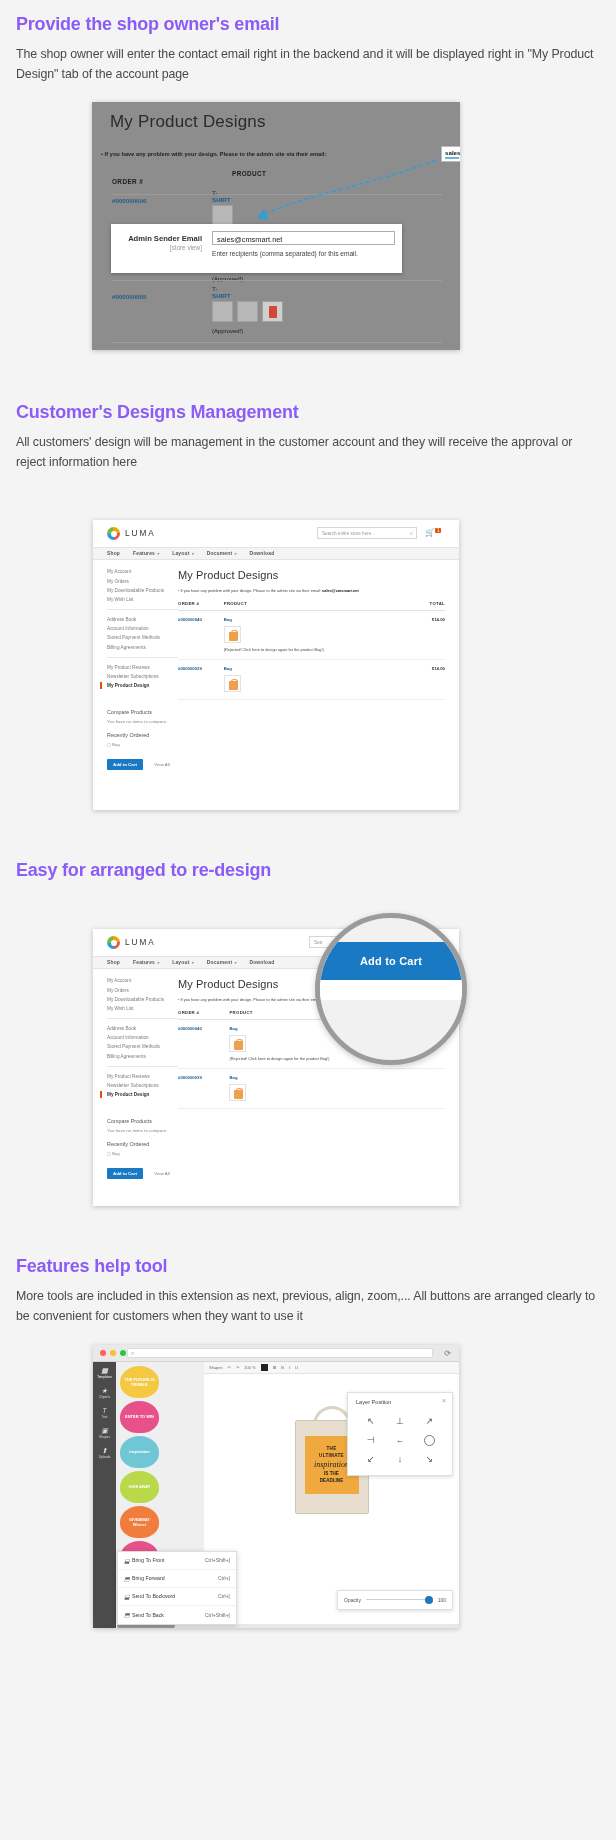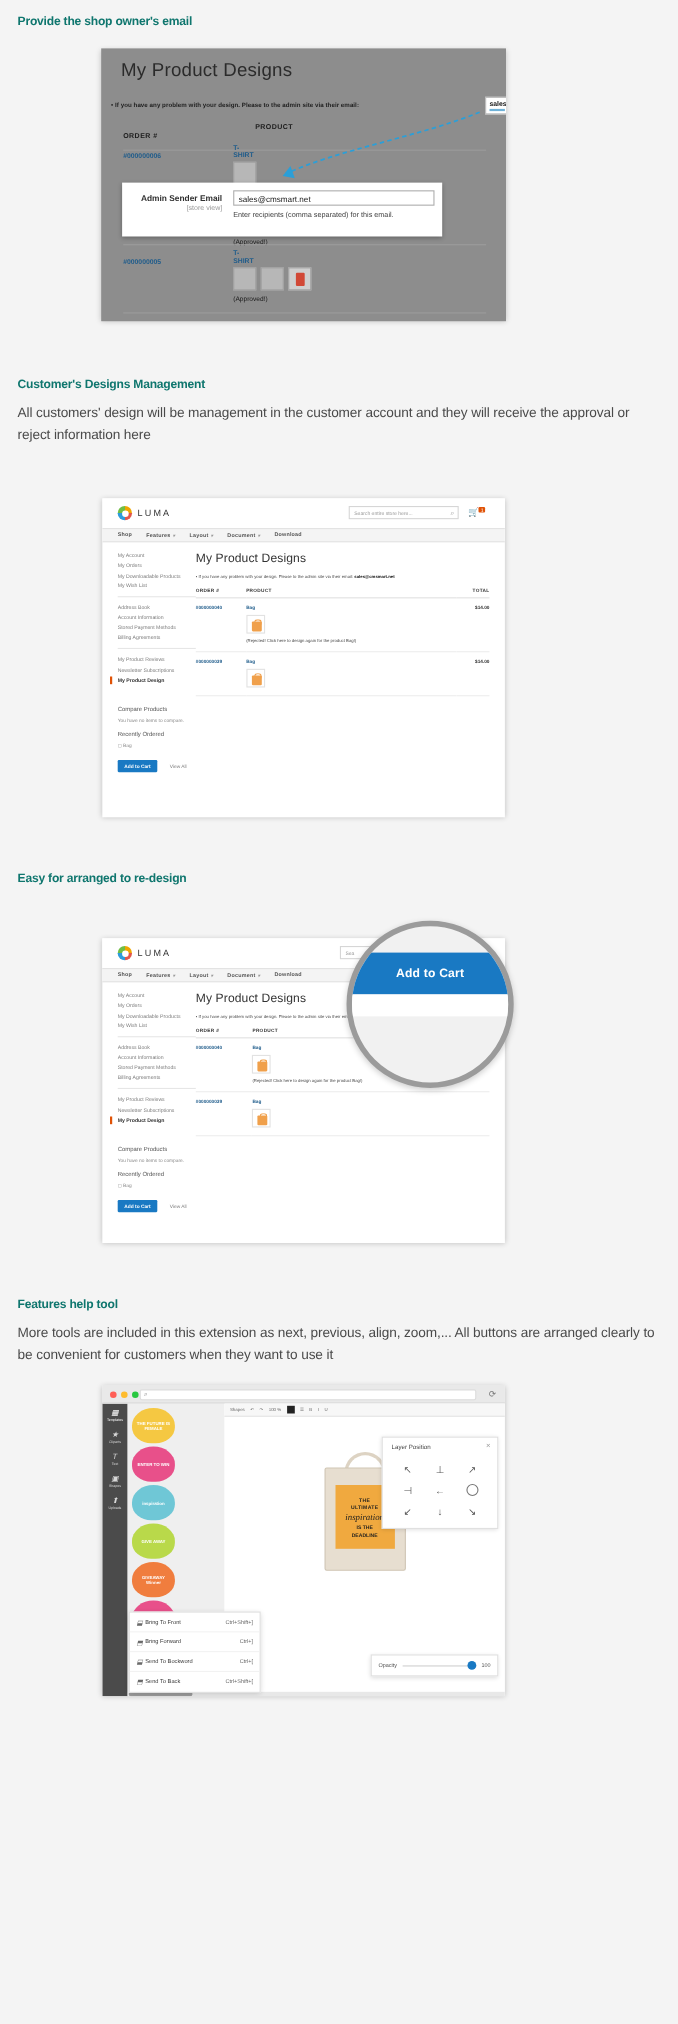--- a/index.html
+++ b/index.html
@@ -8,23 +8,23 @@
     background: #f4f4f4;
     font-family: "Liberation Sans", sans-serif;
     -webkit-font-smoothing: antialiased;
   }
   body { width: 616px; height: 1840px; position: relative; overflow: hidden; }
 
   .page { width: 616px; padding: 0 16px; }
 
   .section { margin-bottom: 0; }
   .sec-title {
-    font-size: 11px;
+    font-size: 18px;
     font-weight: bold;
-    color: #0f766e;
+    color: #8b5cf6;
     letter-spacing: -0.2px;
     margin-bottom: 9px;
   }
   .sec-body {
     font-size: 12.4px;
     line-height: 1.62;
     color: #4a4a4a;
     letter-spacing: -0.1px;
   }
 
@@ -312,20 +312,21 @@
   }
   .scroll-x i{display:block;width:58px;height:4px;background:#9a9a9a;border-radius:2px;}
 </style>
 </head>
 <body>
 
 <div class="page">
 
   <div class="section" style="padding-top:14px;">
     <div class="sec-title">Provide the shop owner's email</div>
+    <div class="sec-body">The shop owner will enter the contact email right in the backend and it will be displayed right in "My Product Design" tab of the account page</div>
 
     <div class="shot shot1">
       <div class="s1-title">My Product Designs</div>
       <div class="s1-note">• If you have any problem with your design. Please to the admin site via their email:</div>
 
       <div class="s1-tooltip">
         <span>sales@cmsmart.net</span>
         <i class="tt-sub"></i>
       </div>
 

